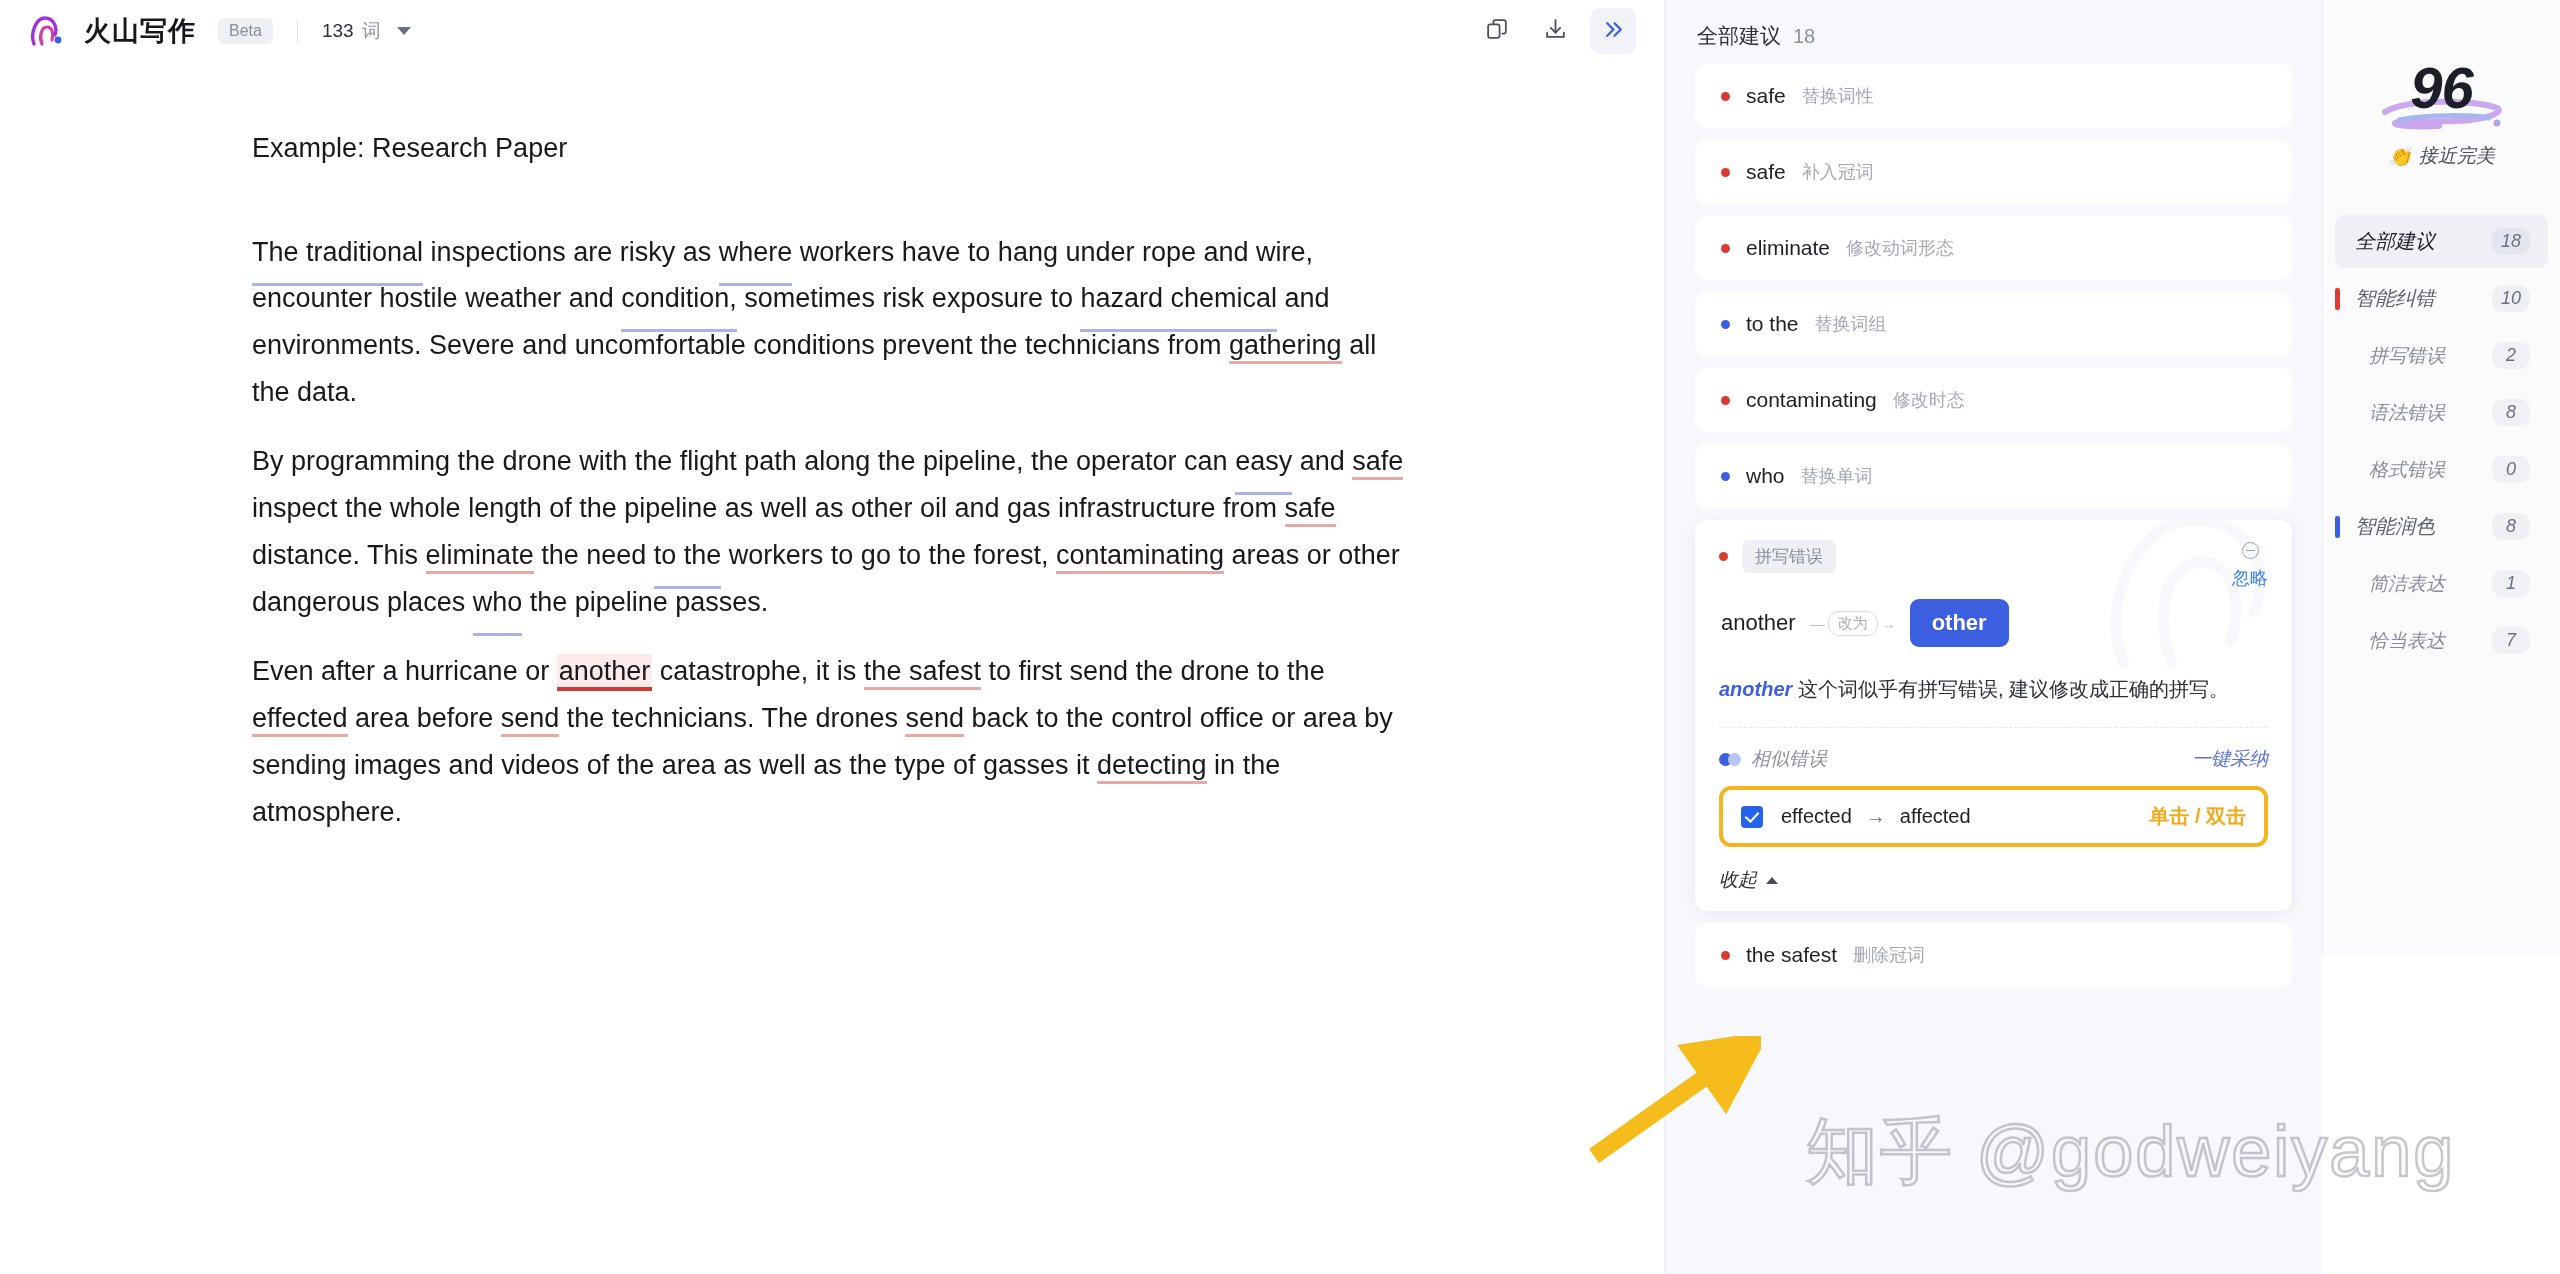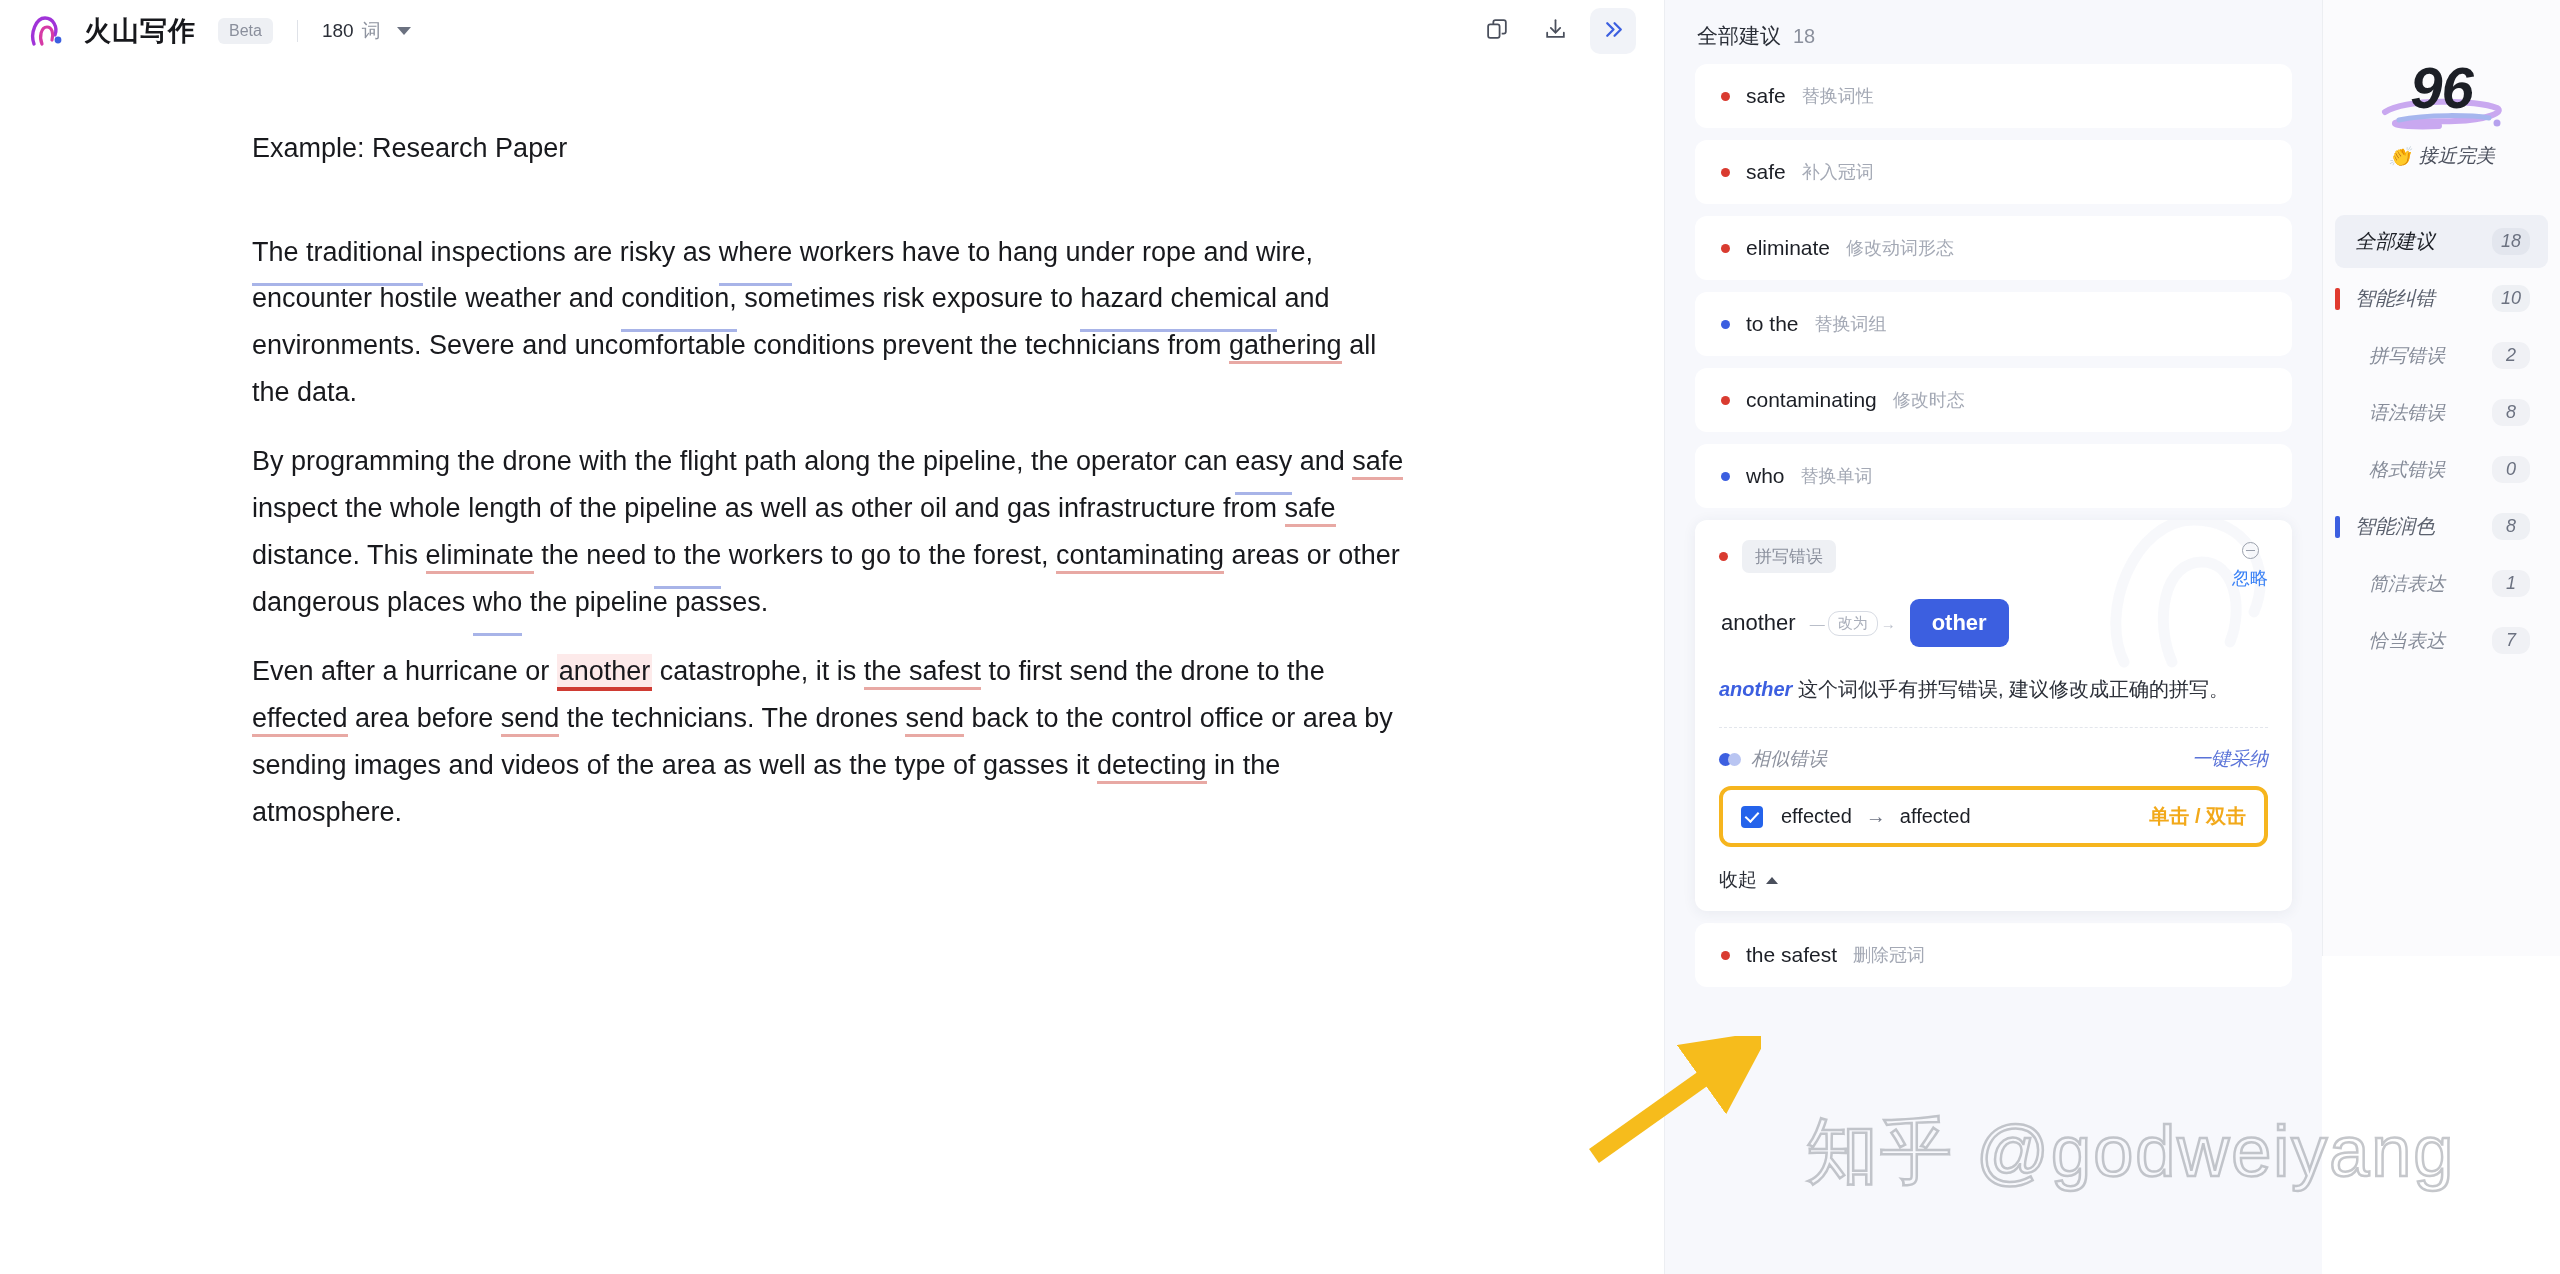--- a/index.html
+++ b/index.html
@@ -200,21 +200,21 @@
     border: solid #fff; border-width: 0 2.6px 2.6px 0;
     transform: rotate(43deg);
   }
   .sim-text { font-size: 20px; color: #1c1f26; display: flex; align-items: center; gap: 14px; }
   .sim-arrow { color: #6b7180; font-size: 20px; }
   .annot-label {
     margin-left: auto; color: #f2a91a; font-size: 20px; font-weight: 700;
   }
   .collapse-row {
     display: flex; align-items: center; gap: 9px;
-    margin-top: 20px; font-size: 19px; color: #2b2f38; cursor: pointer;
+    margin-top: 20px; font-size: 19px; color: #2b2f38; cursor: pointer; font-style: italic;
   }
   .chev-up {
     width: 0; height: 0;
     border-left: 6px solid transparent; border-right: 6px solid transparent;
     border-bottom: 7px solid #4a4f5c;
   }
   .card-watermark-logo {
     position: absolute; right: -12px; top: -18px;
     width: 210px; height: 180px; opacity: .5; pointer-events: none;
   }
@@ -290,21 +290,21 @@
             <path d="M6 31 C2 20 8 5 17 5 C25 5 30 14 27 22" fill="none" stroke="#a033d8" stroke-width="3.4" stroke-linecap="round"></path>
             <path d="M14 31 C11 24 13 14 19 14 C24 14 26 21 24 27" fill="none" stroke="#d63aa6" stroke-width="3.2" stroke-linecap="round"></path>
             <circle cx="30" cy="27" r="3.4" fill="#3c5fe0"></circle>
           </svg>
         </span>
         <span class="brand-name">火山写作</span>
         <span class="beta-badge">Beta</span>
       </div>
       <span class="divider-v"></span>
       <div class="wordcount">
-        <span>180</span>
+        <span>133</span>
         <span class="unit">词</span>
         <span class="chev-down"></span>
       </div>
 
       <div class="topbar-actions">
         <div class="icon-btn">
           <span>
             <svg width="25" height="25" viewBox="0 0 24 24" fill="none" stroke="#4a4f5c" stroke-width="1.7">
               <rect x="3" y="7" width="11" height="13" rx="2"></rect>
               <path d="M8 7V5a2 2 0 0 1 2-2h8a2 2 0 0 1 2 2v9a2 2 0 0 1-2 2h-2"></path>

